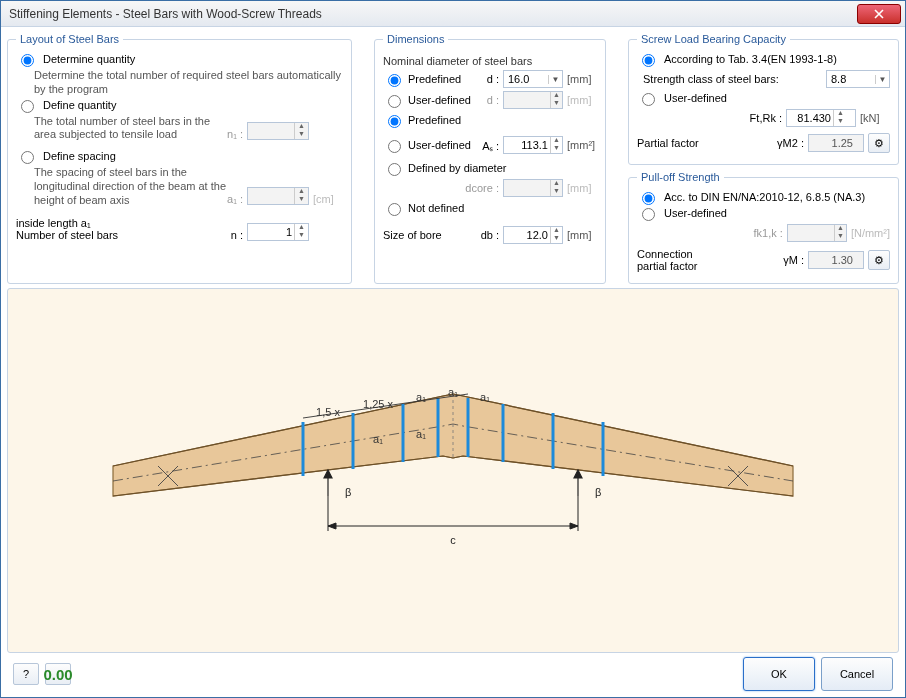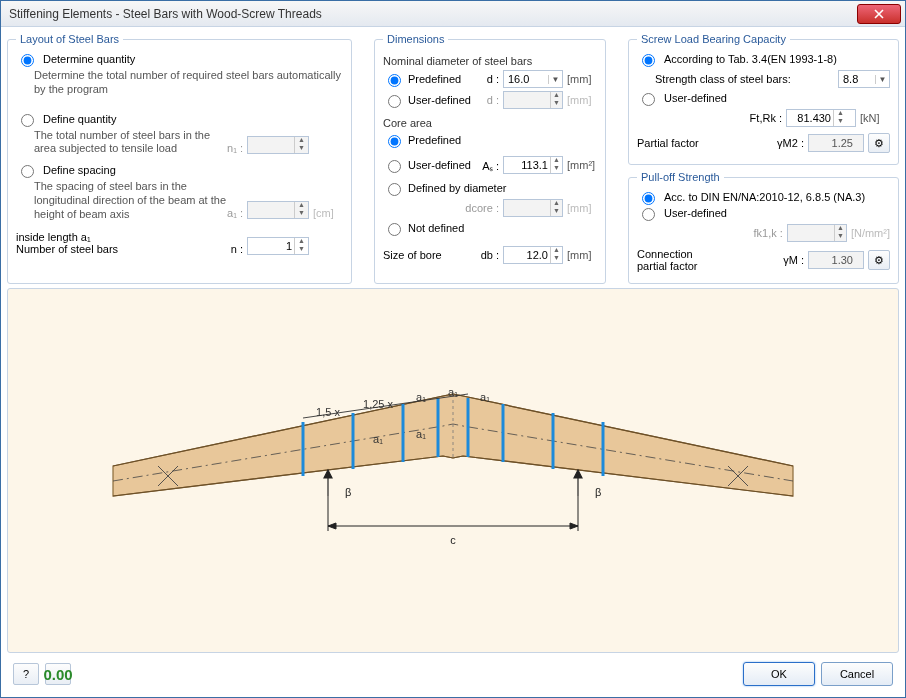--- a/index.html
+++ b/index.html
@@ -23,21 +23,21 @@
   .spin .arrows span { height:8px; line-height:6px; font-size:7px; text-align:center; color:#666; cursor:pointer;}
   .select { border:1px solid #b7c6d9; height:18px; background:#fff; display:flex; align-items:center;}
   .select span.val { flex:1; padding:0 4px;}
   .select span.arw { width:14px; text-align:center; border-left:1px solid #ccc; font-size:8px; color:#555;}
   .unit { color:#555; min-width:30px;}
   .unit.dis { color:#bbb;}
   .gear-btn { width:22px; height:20px; border:1px solid #b7c6d9; background:linear-gradient(#fdfdfd,#e9eef5); border-radius:2px; display:flex; align-items:center; justify-content:center; cursor:pointer; font-size:11px;}
   .diagram-area { flex:1; border:1px solid #c7d4e4; border-radius:3px; background:#fdf6e9; display:flex; align-items:center; justify-content:center; padding:10px;}
   .footer { height:34px; display:flex; align-items:center; gap:6px; padding:0 6px;}
   .footer-spacer{flex:1;}
-  .btn { min-width:72px; height:24px; border:1px solid #7a9fc9; background:linear-gradient(#fdfdfd,#e4ecf6); border-radius:3px; cursor:pointer; padding:0 12px;}
+  .btn { min-width:72px; height:34px; border:1px solid #7a9fc9; background:linear-gradient(#fdfdfd,#e4ecf6); border-radius:3px; cursor:pointer; padding:0 12px;}
   .btn.primary { border:1px solid #2a6fc9; box-shadow:0 0 2px #7bb0ec;}
   .icon-btn { width:26px; height:22px; border:1px solid #b7c6d9; background:linear-gradient(#fdfdfd,#e9eef5); border-radius:2px; display:flex; align-items:center; justify-content:center; cursor:pointer;}
   .col-layout { width:345px;}
   .col-dims { width:232px;}
   .col-right { flex:1; display:flex; flex-direction:column; gap:6px;}
   .small-gray { color:#999;}
   .inline-end { margin-left:auto; display:flex; align-items:center; gap:4px;}
   .section-label { color:#333; margin-top:4px; margin-bottom:2px;}
 </style>
 </head>
@@ -59,21 +59,21 @@
 
       <fieldset class="group col-layout">
         <legend>Layout of Steel Bars</legend>
 
         <div class="radio-row">
           <input type="radio" checked="" style="">
           <span>Determine quantity</span>
         </div>
         <div class="desc">Determine the total number of required steel bars automatically by the program</div>
 
-        <div class="radio-row" style="margin-top:16px">
+        <div class="radio-row" style="margin-top:2px">
           <input type="radio" style="">
           <span>Define quantity</span>
         </div>
         <div style="display:flex;">
           <div class="desc" style="flex:1;">The total number of steel bars in the area subjected to tensile load</div>
           <div style="display:flex; align-items:flex-end; gap:4px; padding-bottom:2px;">
             <span class="small-gray">n₁ :</span>
             <div class="spin disabled">
               <input disabled="" style="">
               <div class="arrows">
@@ -148,21 +148,20 @@
               <input disabled="" style="">
                 <div class="arrows">
                   <span>▲</span>
                   <span>▼</span>
                 </div>
             </div>
             <span class="unit dis">[mm]</span>
           </div>
         </div>
 
-        <div class="section-label" style="margin-top:8px;">Core area</div>
         <div class="param-row">
           <input type="radio" checked="" style="">
           <span>Predefined</span>
         </div>
         <div class="param-row" style="margin-top:8px;">
           <input type="radio" style="">
           <span>User-defined</span>
           <div class="inline-end">
             <span>Aₛ :</span>
             <div class="spin" style="width:60px">
@@ -215,23 +214,23 @@
       </fieldset>
 
       <div class="col-right">
 
         <fieldset class="group">
           <legend>Screw Load Bearing Capacity</legend>
           <div class="radio-row">
             <input type="radio" checked="" style="">
             <span>According to Tab. 3.4(EN 1993-1-8)</span>
           </div>
-          <div class="param-row" style="margin-left:18px;">
+          <div class="param-row" style="margin-left:6px;">
             <span style="flex:1">Strength class of steel bars:</span>
-            <div class="select" style="width:52px">
+            <div class="select" style="width:64px">
               <span class="val">8.8</span>
               <span class="arw">▼</span>
             </div>
           </div>
           <div class="radio-row" style="margin-top:4px">
             <input type="radio" style="">
             <span>User-defined</span>
           </div>
           <div class="param-row">
             <div class="inline-end">

